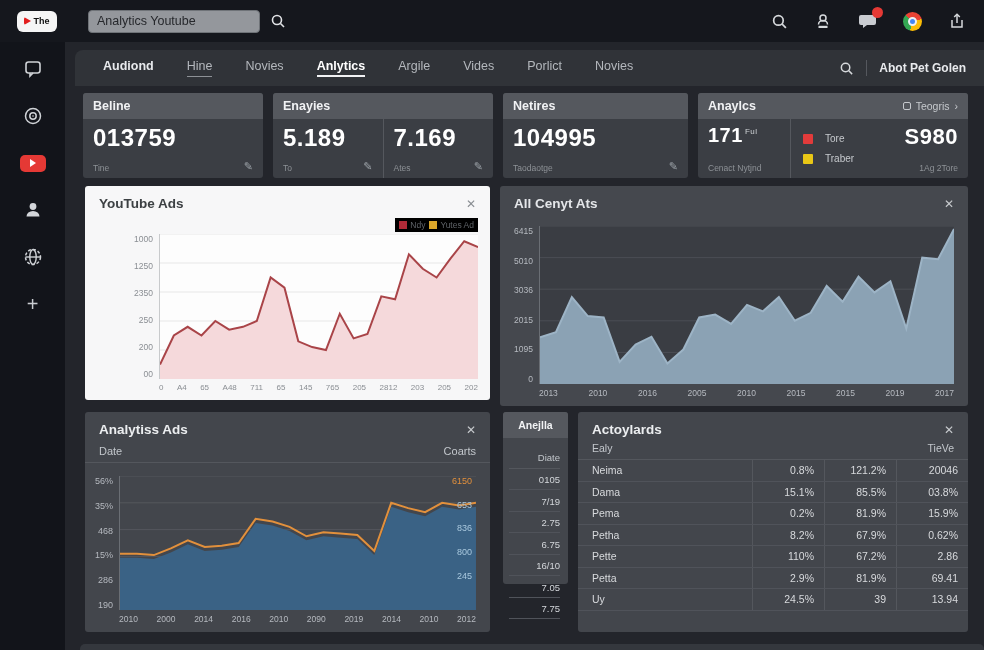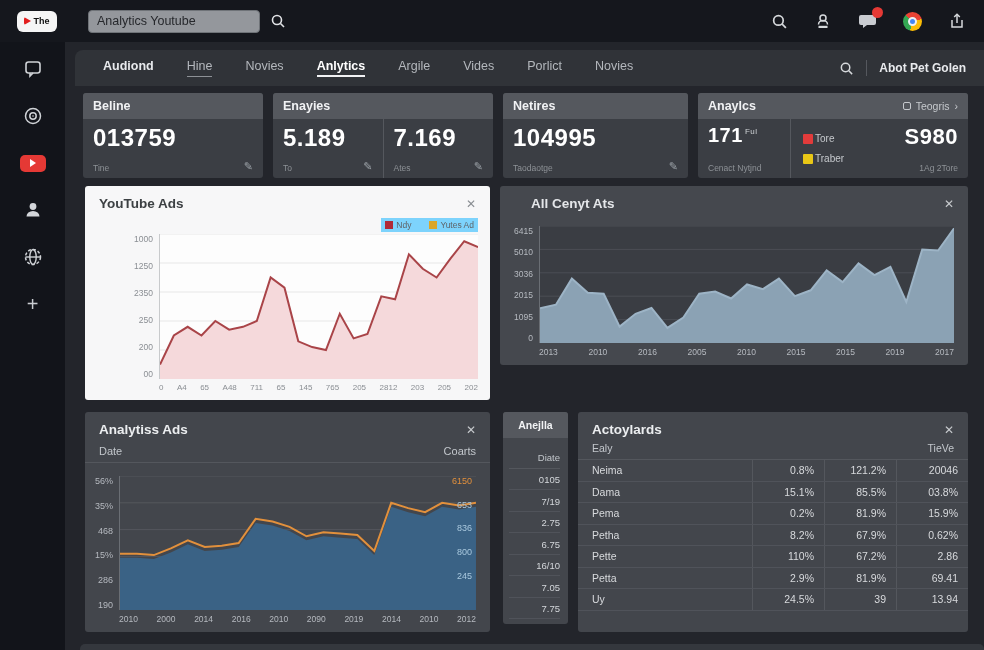--- a/index.html
+++ b/index.html
@@ -59,59 +59,59 @@
   .stat-cell { flex:1; padding:6px 10px 5px 10px; display:flex; flex-direction:column; justify-content:space-between; }
   .stat-cell + .stat-cell { border-left:1px solid #55585e; }
   .stat-value { font-size:24px; font-weight:bold; color:#fff; letter-spacing:.5px; line-height:1.05; }
   .stat-sub-row { display:flex; align-items:flex-end; justify-content:space-between; }
   .stat-sub { font-size:8.5px; color:#8d9196; }
   .edit-icon { font-size:11px; color:#9aa0a6; }
   .hdr-link { margin-left:auto; display:flex; align-items:center; gap:5px;
     font-size:10.5px; font-weight:normal; color:#c6c9cd; }
   .hdr-link-box { width:8px; height:8px; border:1.2px solid #c6c9cd; border-radius:2px; }
   .legend-col { display:flex; flex-direction:column; justify-content:center; gap:9px; padding:0 12px; border-left:1px solid #55585e; }
-  .legend-row { display:flex; align-items:center; gap:2px; }
+  .legend-row { display:flex; align-items:center; gap:12px; }
   .legend-sq { width:10px; height:10px; border-radius:1px; }
   .legend-lbl { font-size:10px; color:#c6c9cd; }
   .sup { font-size:8px; color:#cfd2d6; vertical-align:super; font-weight:normal; margin-left:2px; }
   
   .panel { position:absolute; border-radius:3px; z-index:3; }
   .panel-hd { display:flex; align-items:center; justify-content:space-between; padding:10px 14px 4px 14px; }
   .panel-title { font-size:13.5px; font-weight:bold; }
   .close-x { font-size:12px; cursor:default; }
   .yt-panel { left:85px; top:186px; width:405px; height:214px; background:#f7f7f8; color:#3c4043; }
   .yt-panel .close-x { color:#8a8e93; }
-  .chart-legend { position:absolute; right:12px; top:32px; display:flex; gap:18px;
-    align-items:flex-start; font-size:8.5px; color:#5f6368; background:#7dd3fc; padding:2px 4px; }
+  .chart-legend { position:absolute; right:12px; top:32px; display:flex; gap:4px;
+    align-items:flex-start; font-size:8.5px; color:#5f6368; background:#000000; padding:2px 4px; }
   .clg-sq { width:8px; height:8px; display:inline-block; margin-right:3px; vertical-align:-1px; }
   .chart-wrap { position:absolute; display:grid; grid-template-columns:auto 1fr; grid-template-rows:1fr auto; }
   .ylabels { display:flex; flex-direction:column; justify-content:space-between;
     align-items:flex-end; padding-right:6px; font-size:8.5px; }
   .xlabels { grid-column:2; display:flex; justify-content:space-between; font-size:8px; padding-top:4px; }
   .plot { position:relative; overflow:hidden; }
   .plot svg { position:absolute; inset:0; width:100%; height:100%; }
   .yt-wrap { left:12px; top:48px; right:12px; bottom:8px; color:#8a8e93;margin-left:37px; }
   .yt-wrap .plot { border-left:1px solid #c8cacc; background:#fdfdfd; }
-  .cenyt-panel { left:500px; top:186px; width:468px; height:179px; background:#45484e;padding-left:17px; }
+  .cenyt-panel { left:500px; top:186px; width:468px; height:220px; background:#45484e; }
   .cenyt-panel .panel-title { color:#e4e6e9; }
   .cenyt-panel .close-x { color:#c7cacd; }
   .cenyt-wrap { left:14px; top:40px; right:14px; bottom:8px; color:#b6bac0; }
   .cenyt-wrap .plot { border-left:1px solid #6a6e74; background:#3a3d43; }
   .ana-panel { left:85px; top:412px; width:405px; height:220px; background:#43464c; }
   .ana-panel .panel-title { color:#eceef0; }
   .ana-panel .close-x { color:#c7cacd; }
   .sub-cols { display:flex; justify-content:space-between; padding:4px 14px 5px 14px;
     font-size:11px; color:#c3c7cc; border-bottom:1px solid #54575d; margin:0 0 2px 0; }
   .ana-wrap { left:10px; top:64px; right:14px; bottom:8px; color:#b6bac0; }
   .ana-wrap .plot { border-left:1px solid #6a6e74; }
   .right-vals { position:absolute; right:4px; top:0; height:78%; display:flex;
     flex-direction:column; justify-content:space-between; align-items:flex-end;
     font-size:9px; z-index:2; }
   
-  .anejlla-panel { left:503px; top:412px; width:65px; height:212px; background:#43464c; }
+  .anejlla-panel { left:503px; top:412px; width:65px; height:172px; background:#43464c; }
   .anejlla-hd { height:26px; background:#55585e; border-radius:3px 3px 0 0;
     display:flex; align-items:center; justify-content:center; font-size:10.5px; font-weight:bold; color:#f1f2f4; }
   .anejlla-col { padding:8px 8px 0 6px; display:flex; flex-direction:column; }
   .anejlla-col .colhead { text-align:right; font-size:9.5px; color:#c3c7cc;
     padding-bottom:5px; border-bottom:1px solid #54575d; }
   .anejlla-col span { text-align:right; font-size:9.5px; color:#d4d7db;
     padding:5.5px 0 4px 0; border-bottom:1px solid #50535a; }
   
   .acto-panel { left:578px; top:412px; width:390px; height:220px; background:#43464c; }
   .acto-panel .panel-title { color:#eceef0; }

